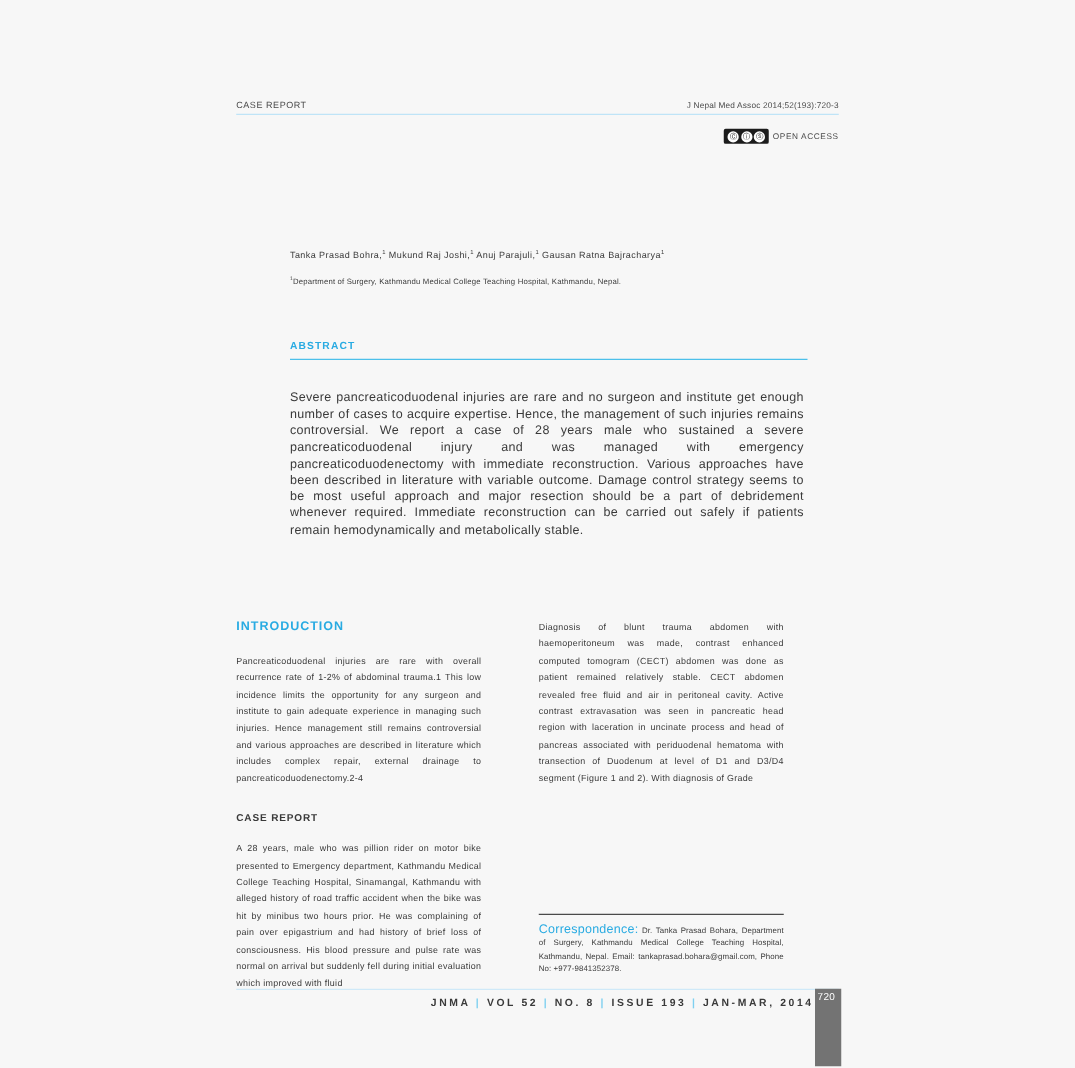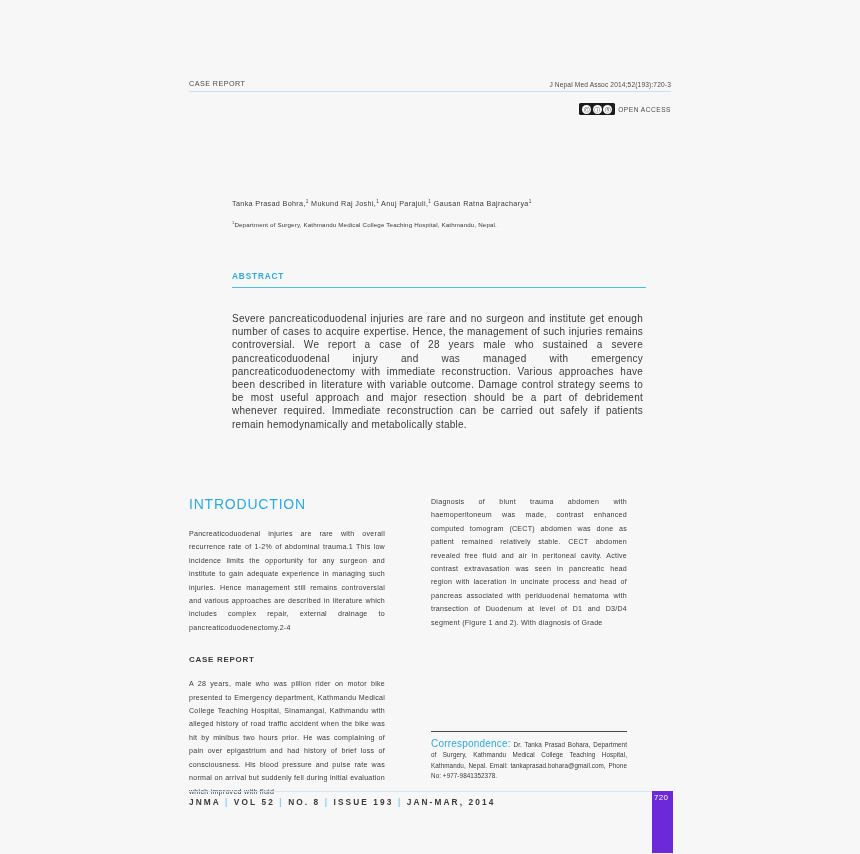--- a/index.html
+++ b/index.html
@@ -189,22 +189,22 @@
   
   .col {
     position: absolute;
     top: 455px;
     width: 196px;
   }
   .col-left  { left: 3px; }
   .col-right { left: 245px; }
 
   .sec-head-blue {
-    font-size: 14px;
-    font-weight: 400;
+    font-size: 10px;
+    font-weight: 700;
     letter-spacing: 0.8px;
     color: #29abe2;
     margin: 0 0 16px 0;
   }
   .sec-head-dark {
     font-size: 8px;
     font-weight: 700;
     letter-spacing: 0.7px;
     color: #3a3a3a;
     margin: 20px 0 14px 0;
@@ -251,34 +251,34 @@
     top: 750px;
     width: 482px;
     height: 1.4px;
     background: #cfe9f8;
   }
   .ftr-text {
     position: absolute;
     left: 3px;
     top: 756px;
     width: 462px;
-    text-align: left;
+    text-align: right;
     font-size: 8.3px;
     font-weight: 700;
     letter-spacing: 2.1px;
     color: #3a3a3a;
   }
   .ftr-sep { color: #7fd0f0; }
   .pagetab {
     position: absolute;
     left: 466px;
     top: 750px;
     width: 21px;
     height: 62px;
-    background: #6d28d9;
+    background: #737373;
   }
   .pagetab span {
     display: block;
     padding: 2px 0 0 2px;
     font-size: 8px;
     color: #ffffff;
     letter-spacing: 0.3px;
   }
 </style>
 </head>

